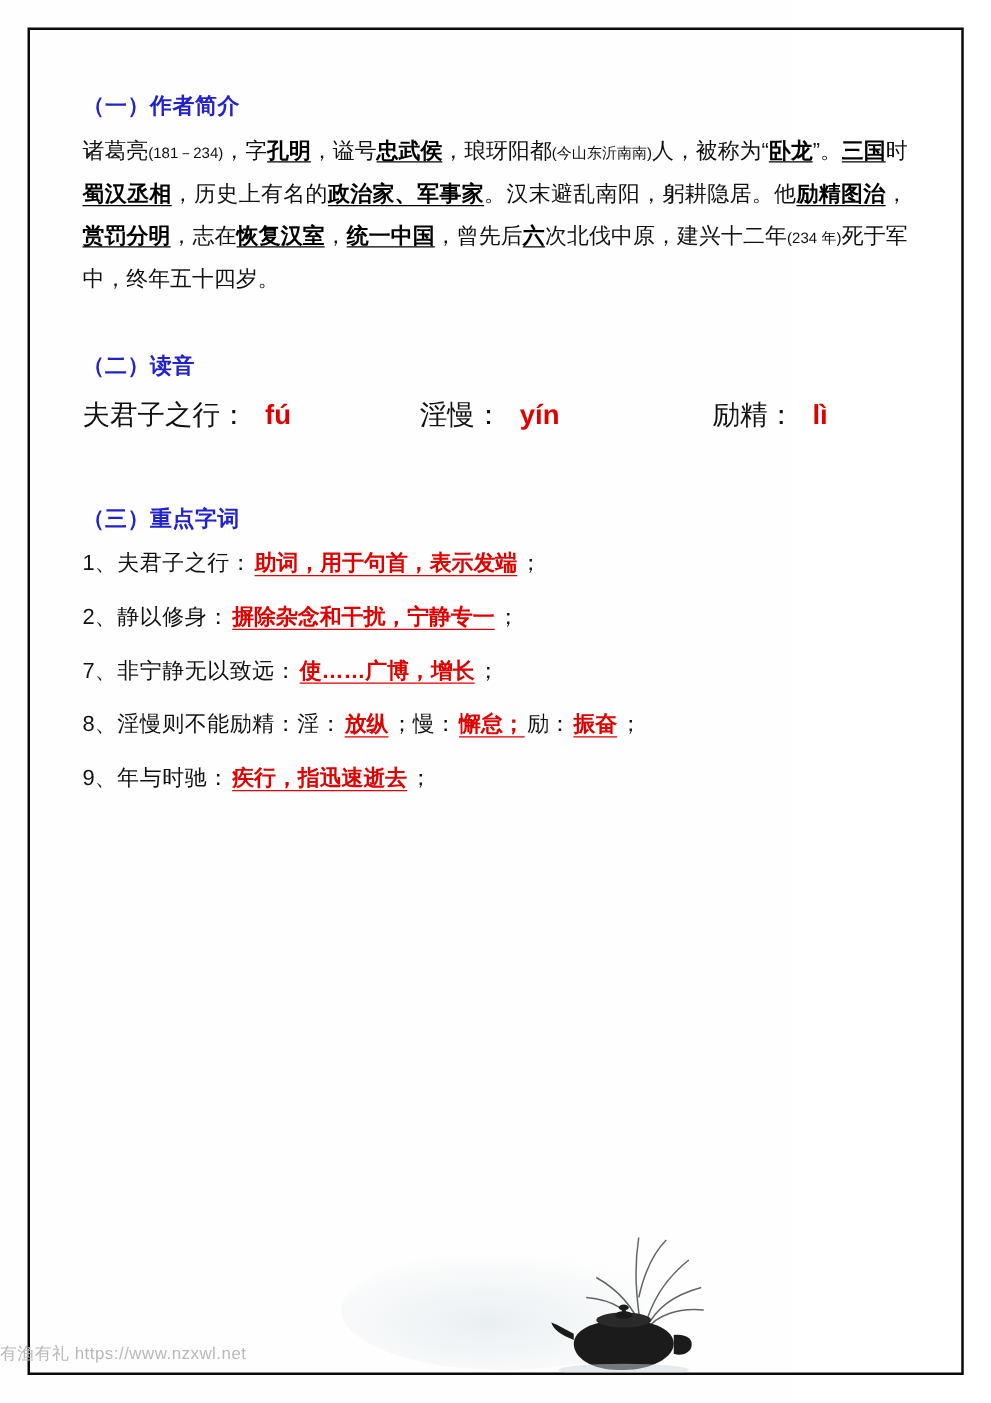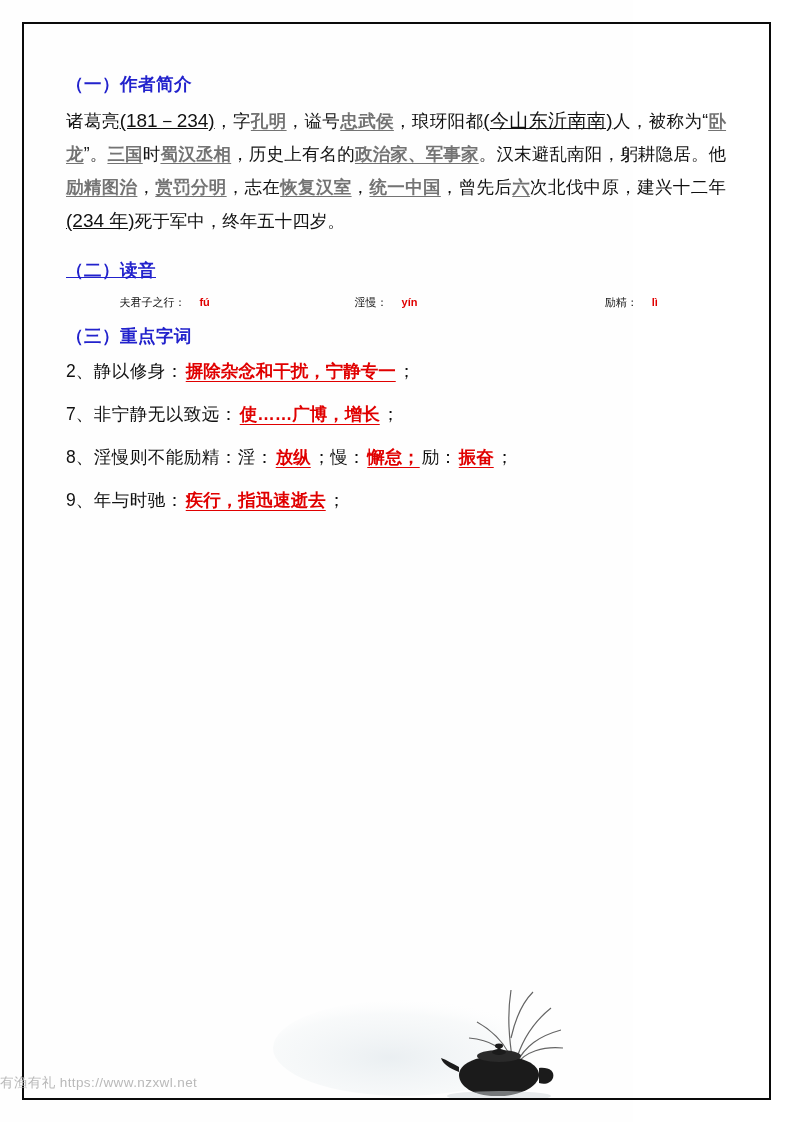--- a/index.html
+++ b/index.html
@@ -38,48 +38,46 @@
     width: 660px;
   }
   .section-head {
     color: #2222cc;
     font-weight: bold;
     font-size: 17.5px;
     letter-spacing: 0.5px;
     margin: 0 0 8px 0;
     font-family: "Liberation Sans", sans-serif;
   }
-  .s2 { margin-top: 20px; text-decoration: underline; }
-  .s3 { }
+  .s2 { margin-top: 40px; }
+  .s3 { margin-top: 42px; }
 
   .para {
     font-size: 17.5px;
     line-height: 33px;
     color: #111111;
     text-align: justify;
   }
   .r {
-    color: #737373;
+    color: #000000;
     font-weight: bold;
     text-decoration: underline;
     text-underline-offset: 3px;
   }
   .small {
-    font-size: 19px;
-    text-decoration: underline;
+    font-size: 12px;
   }
 
   
   .read-table {
     width: 100%;
     border-collapse: collapse;
-    font-size: 11px;
+    font-size: 22px;
     color: #111;
     margin-top: 2px;
-    text-align: center;
   }
   .read-table td {
     padding: 5px 0 14px 0;
     vertical-align: baseline;
     white-space: nowrap;
   }
   .read-table td.c2 { padding-left: 34px; }
   .read-table td.c3 { padding-left: 62px; }
   .py {
     color: #e00000;
@@ -150,20 +148,23 @@
         </td>
         <td class="c3">
           <span>励精：</span><span class="py">lì</span>
         </td>
       </tr>
     </tbody>
       </table>
 
     <div class="section-head s3">（三）重点字词</div>
 
+    <div class="kw">
+      <span>1</span><span class="lead">、夫君子之行：</span><span class="u">助词，用于句首，表示发端</span><span>；</span>
+    </div>
 
     <div class="kw">
       <span>2</span><span class="lead">、静以修身：</span><span class="u">摒除杂念和干扰，宁静专一</span><span>；</span>
     </div>
 
 
 
 
 
     <div class="kw">

